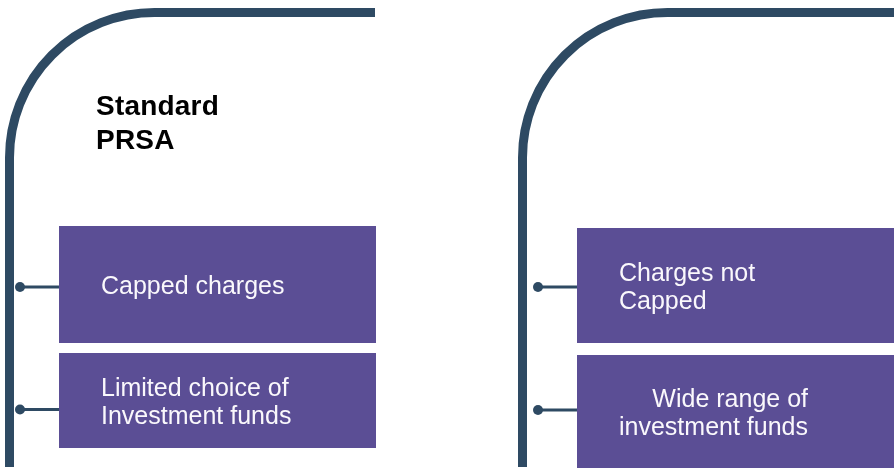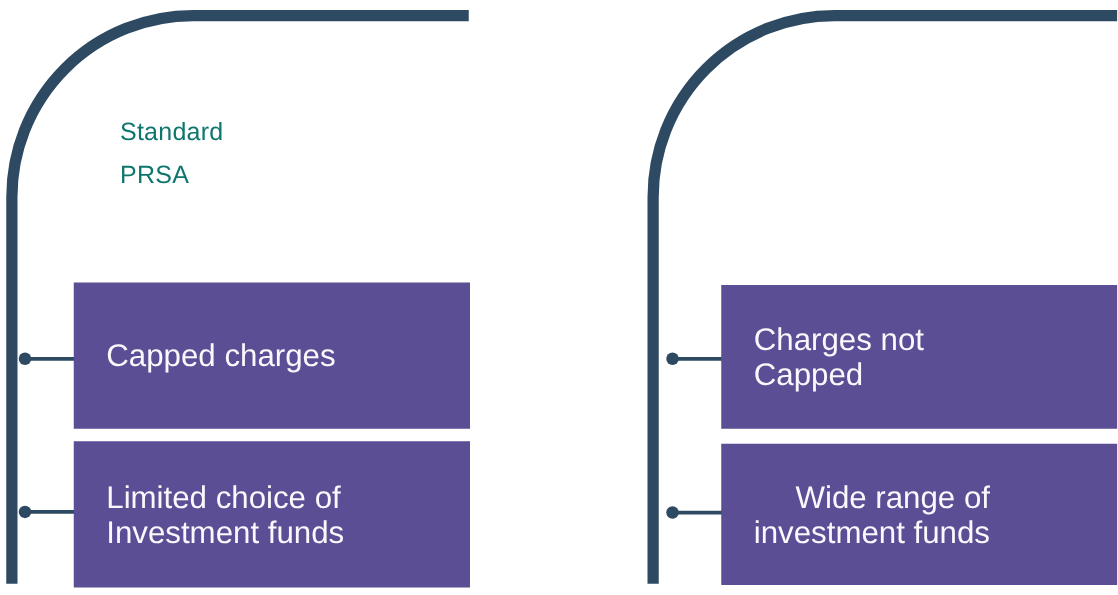--- a/index.html
+++ b/index.html
@@ -19,45 +19,45 @@
     position: absolute;
     left: 0;
     top: 0;
     width: 894px;
     height: 476px;
     display: block;
   }
   .panel-title {
     position: absolute;
     top: 89px;
-    color: #0f766e;
-    font-size: 20px;
-    font-weight: normal;
+    color: #000000;
+    font-size: 28px;
+    font-weight: bold;
     line-height: 34px;
     white-space: pre-line;
     letter-spacing: 0.2px;
   }
   .panel-title.left  { left: 96px; }
   .panel-title.right { left: 617px; }
 
   .feature-box {
     position: absolute;
     width: 317px;
     background: #5b4e95;
     color: #faf8fc;
     display: flex;
     align-items: center;
     box-sizing: border-box;
-    padding-left: 26px;
+    padding-left: 42px;
     font-size: 25px;
     line-height: 28px;
     white-space: pre-line;
   }
   .box-l1 { left: 59px;  top: 226px; height: 117px; }
-  .box-l2 { left: 59px;  top: 353px; height: 117px; }
+  .box-l2 { left: 59px;  top: 353px; height: 95px; }
   .box-r1 { left: 577px; top: 228px; height: 115px; }
   .box-r2 { left: 577px; top: 355px; height: 113px; text-align: right; }
 </style>
 </head>
 <body>
 
 <div class="canvas">
 
   <svg class="lines-svg" viewBox="0 0 894 476" aria-hidden="true">
 

